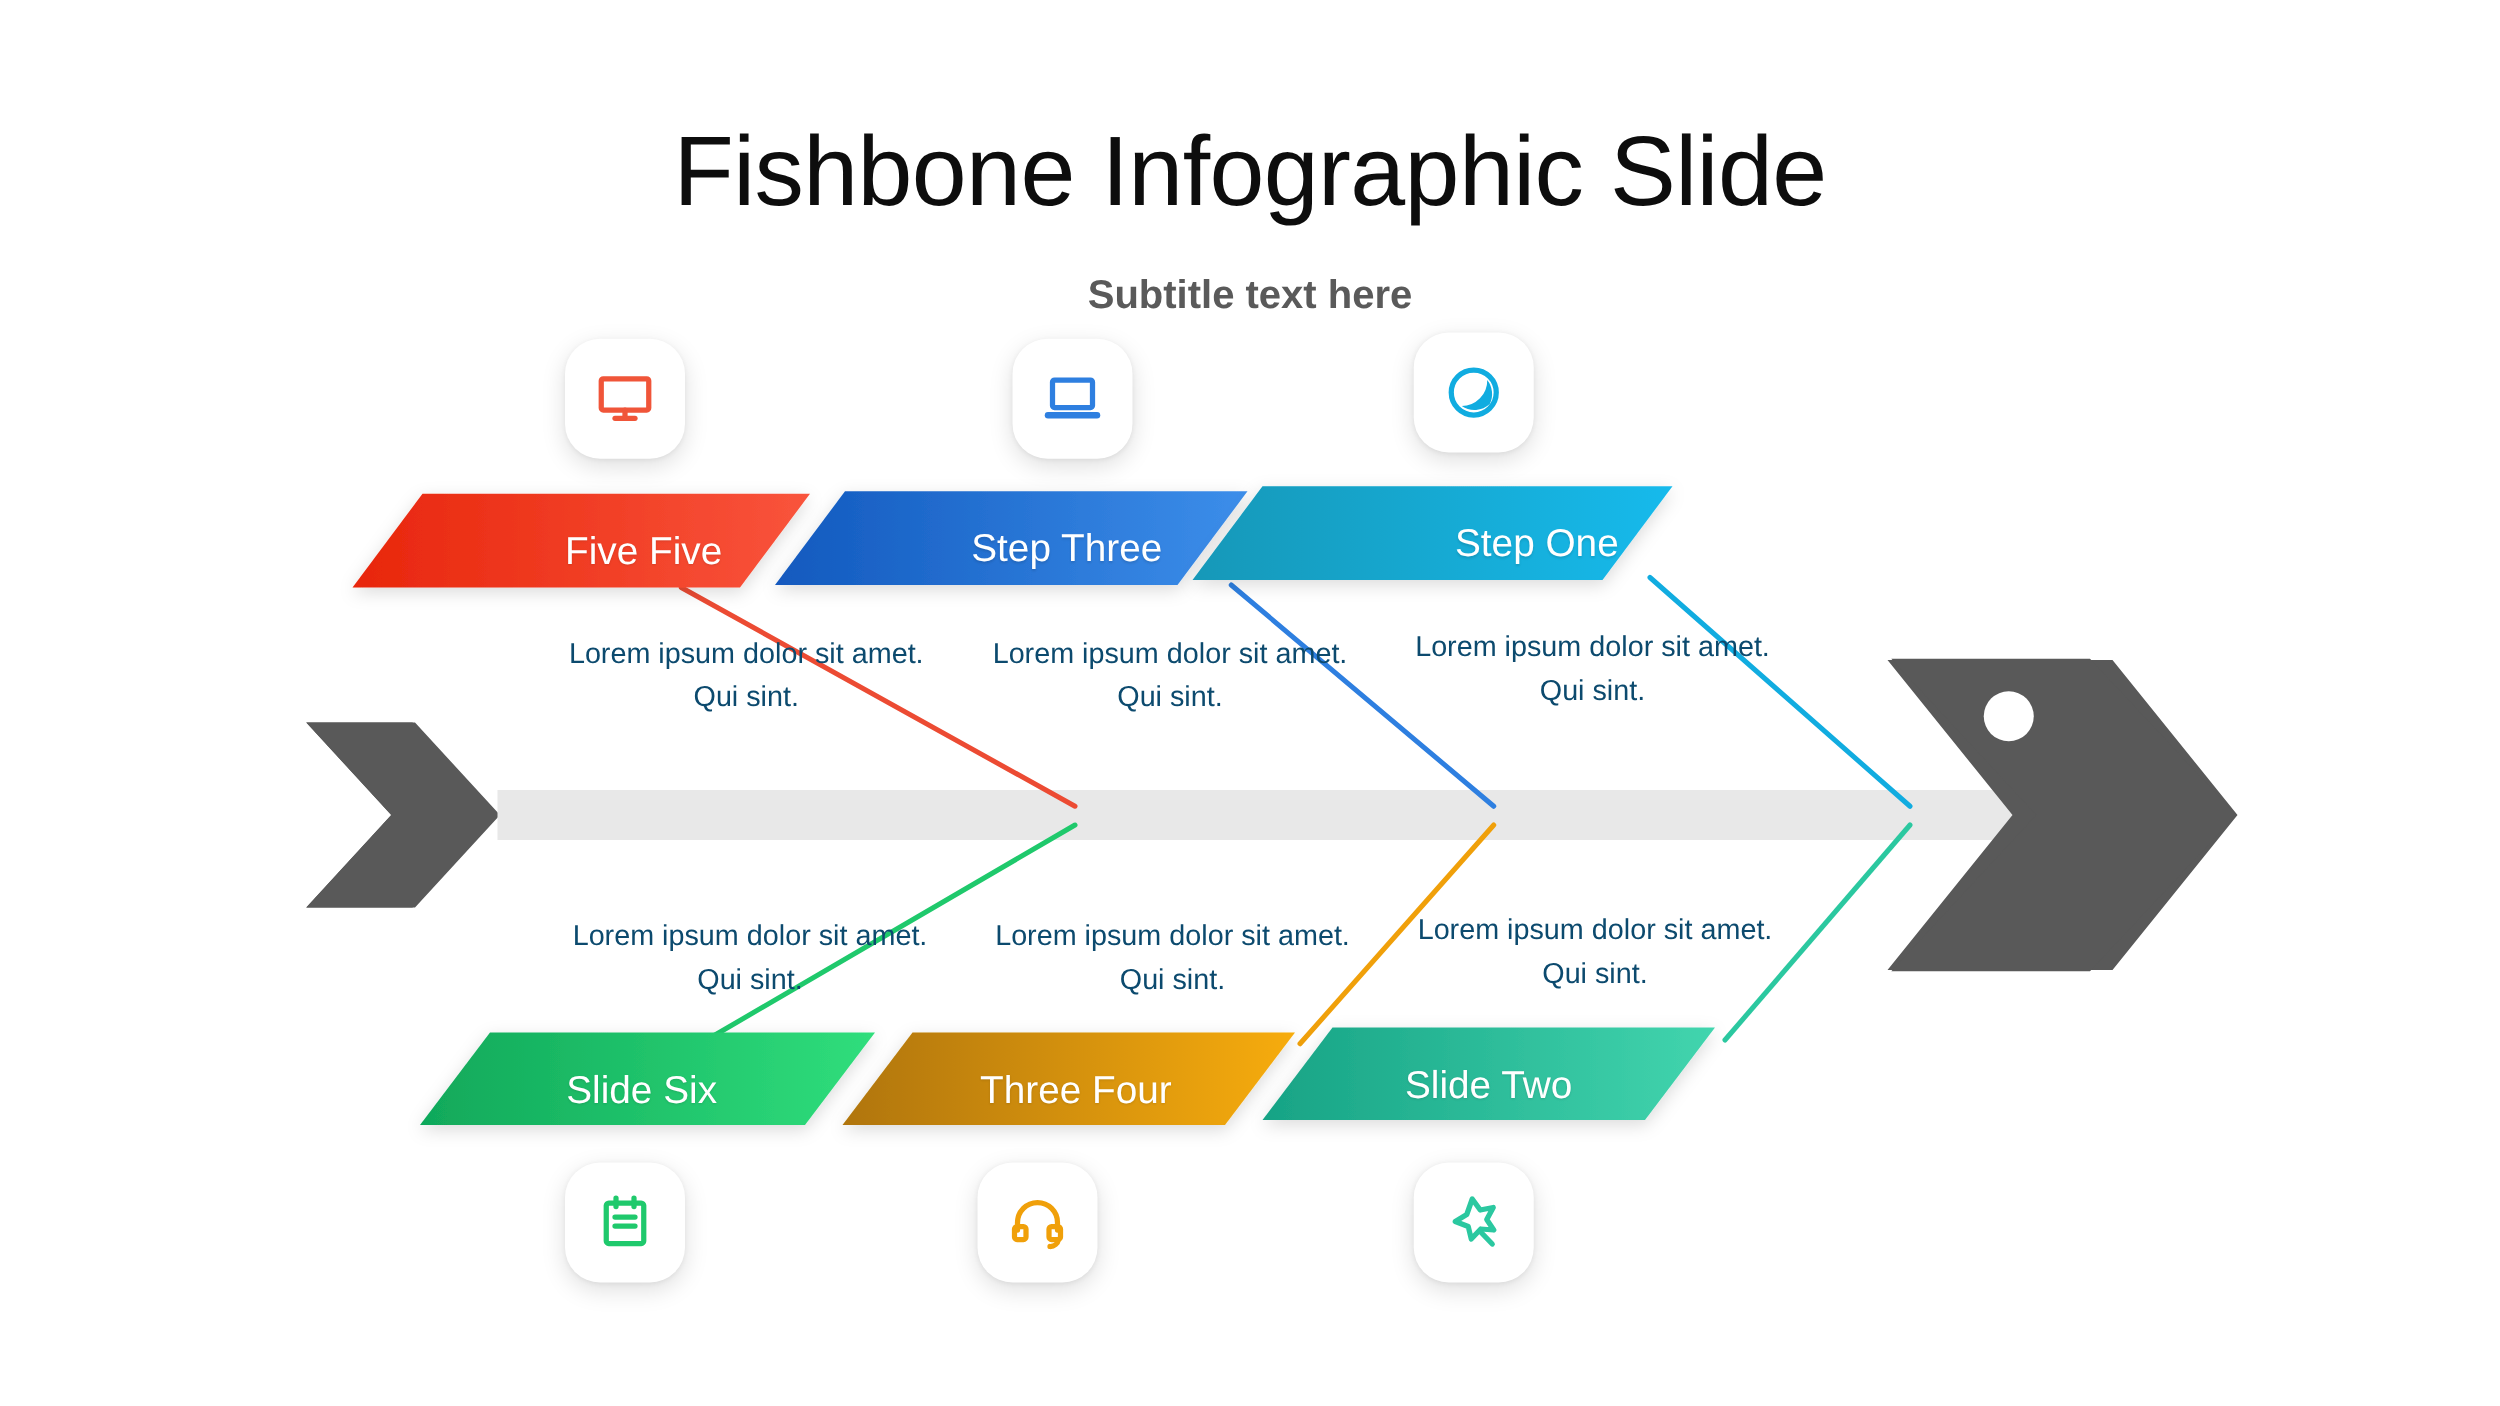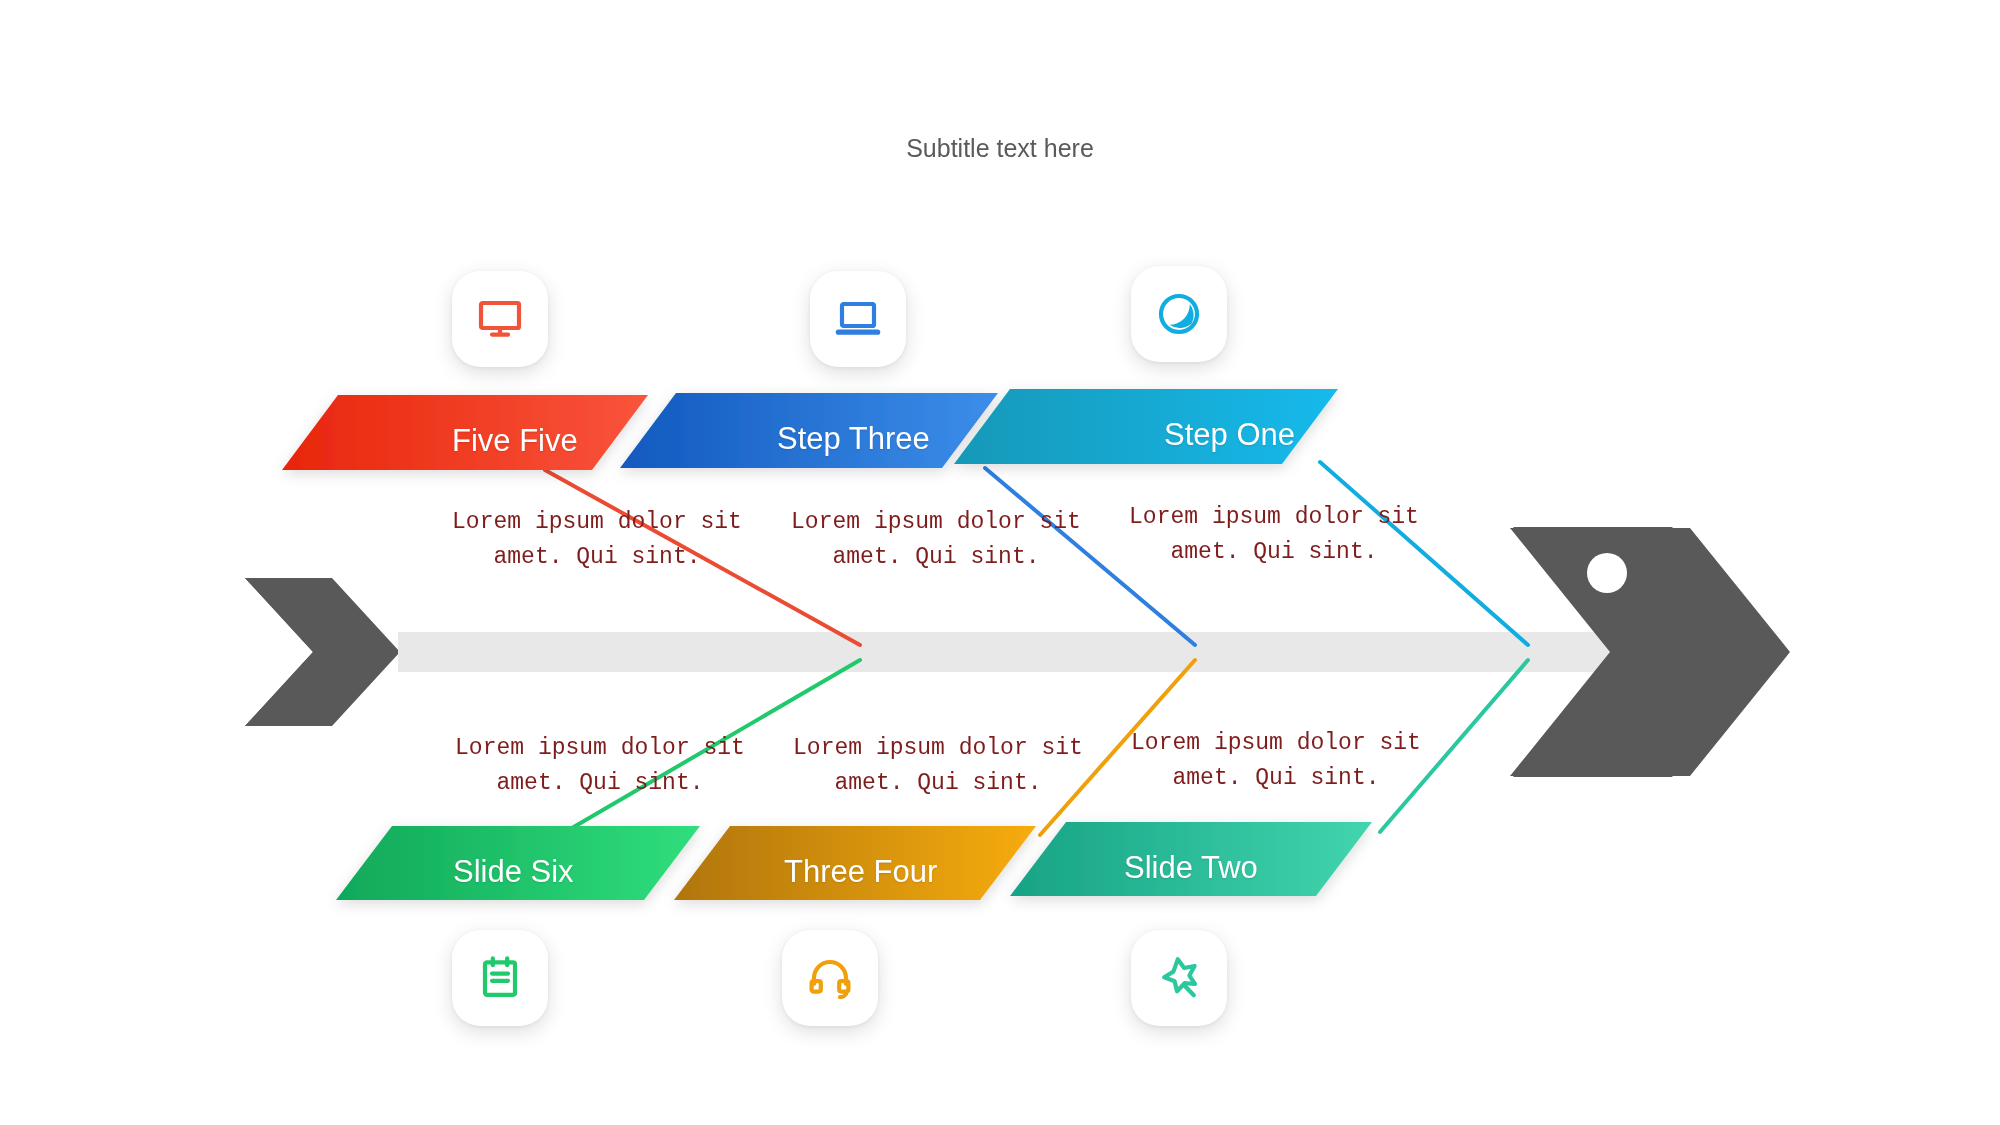--- a/index.html
+++ b/index.html
@@ -30,22 +30,22 @@
   }
   #title {
     font-size: 79px;
     font-weight: 400;
     color: #0d0d0d;
     letter-spacing: -0.5px;
     line-height: 1.05;
     margin: 0;
   }
   #subtitle {
-    font-size: 25px;
-    font-weight: 400;
+    font-size: 32px;
+    font-weight: 700;
     color: #5a5a5a;
     margin: 0;
     padding-top: 38px;
   }
 
   
   #diagram {
     position: absolute;
     top: 0;
     left: 0;
@@ -75,31 +75,31 @@
     white-space: nowrap;
     text-shadow: 0 1px 2px rgba(0,0,0,0.12);
   }
 
   
   .step-desc {
     position: absolute;
     width: 290px;
     font-size: 23px;
     line-height: 1.52;
-    color: #7f1d1d;
+    color: #0c4a6e;
     text-align: center;
-    font-family: Liberation Mono, monospace;
   }
 </style>
 </head>
 <body>
 
 <div id="slide">
 
   <div id="header">
+    <h1 id="title">Fishbone Infographic Slide</h1>
     <p id="subtitle">Subtitle text here</p>
   </div>
 
   <svg id="diagram" viewBox="0 0 2000 1125" xmlns="http://www.w3.org/2000/svg">
     <defs>
       <linearGradient id="g-five" x1="0" y1="0" x2="1" y2="0">
         <stop offset="0%" stop-color="#E8260C"></stop>
           <stop offset="100%" stop-color="#F9543C"></stop>
       </linearGradient>
       <linearGradient id="g-three" x1="0" y1="0" x2="1" y2="0">

